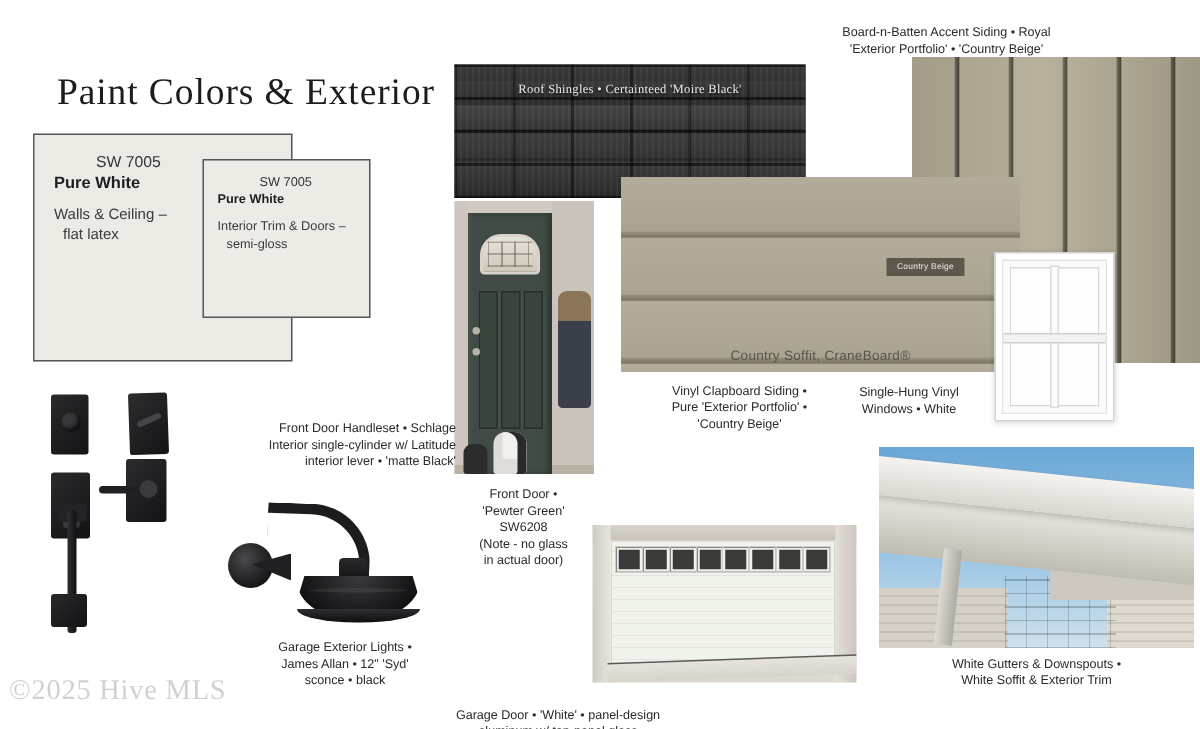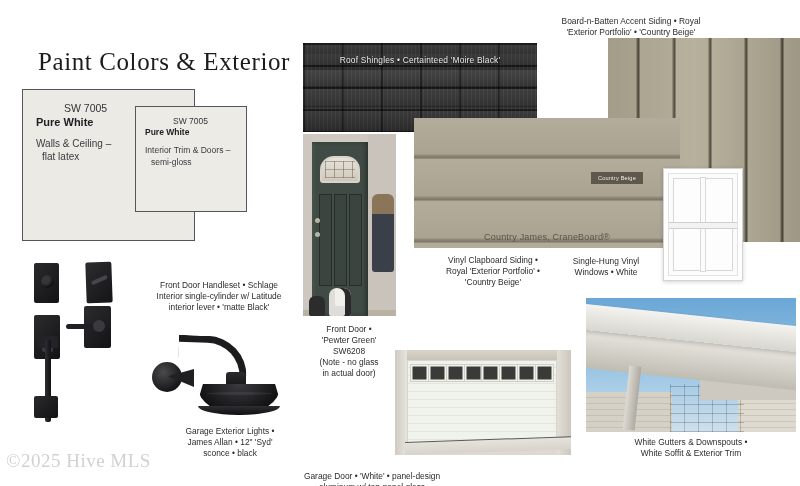--- a/index.html
+++ b/index.html
@@ -69,33 +69,34 @@
   .sw-gap.sm { height: 7px; }
 
   
   .caption {
     position: absolute;
     font-size: 8.4px;
     line-height: 11px;
     color: #2b2b2e;
   }
   .caption.c { text-align: center; }
-  .caption.l { text-align: center; }
+  .caption.l { text-align: right; }
 
   
   .tile { position: absolute; overflow: hidden; }
 
   
   #roof {
     left: 303px; top: 43px; width: 234px; height: 89px;
     background:
       linear-gradient(180deg, #3c3c3c 0%, #323232 12%, #3a3a3a 13%, #2e2e2e 30%,
                       #444444 31%, #353535 48%, #262626 49%, #3e3e3e 52%,
                       #333333 70%, #242424 71%, #3c3c3c 74%, #2f2f2f 92%, #272727 100%);
     background-color: #333;
+    font-family: Liberation Serif, serif;
   }
   #roof .grain {
     position: absolute; inset: 0;
     background-image:
       repeating-linear-gradient(90deg, rgba(255,255,255,0.05) 0 1px, rgba(0,0,0,0) 1px 4px),
       repeating-linear-gradient(90deg, rgba(0,0,0,0.45) 0 2px, rgba(0,0,0,0) 2px 39px);
     opacity: .9;
   }
   #roof .seams {
     position: absolute; inset: 0;
@@ -435,25 +436,25 @@
     <div class="shade"></div>
   </div>
   <div class="caption c" style="left:526px; top:16px; width:210px;">
     <div>Board-n-Batten Accent Siding • Royal</div>
     <div>'Exterior Portfolio' • 'Country Beige'</div>
   </div>
 
   <div class="tile" id="clapboard">
     <div class="laps"></div>
     <div id="clap-chip">Country Beige</div>
-    <div id="clap-brand">Country James, CraneBoard®</div>
+    <div id="clap-brand">Country Soffit, CraneBoard®</div>
   </div>
   <div class="caption c" style="left:418px; top:255px; width:150px;">
     <div>Vinyl Clapboard Siding •</div>
-    <div>Royal 'Exterior Portfolio' •</div>
+    <div>Pure 'Exterior Portfolio' •</div>
     <div>'Country Beige'</div>
   </div>
 
   <div class="tile" id="window">
     <div class="frame"></div>
     <div class="mull-v"></div>
     <div class="sash-div"></div>
   </div>
   <div class="caption c" style="left:556px; top:256px; width:100px;">
     <div>Single-Hung Vinyl</div>

